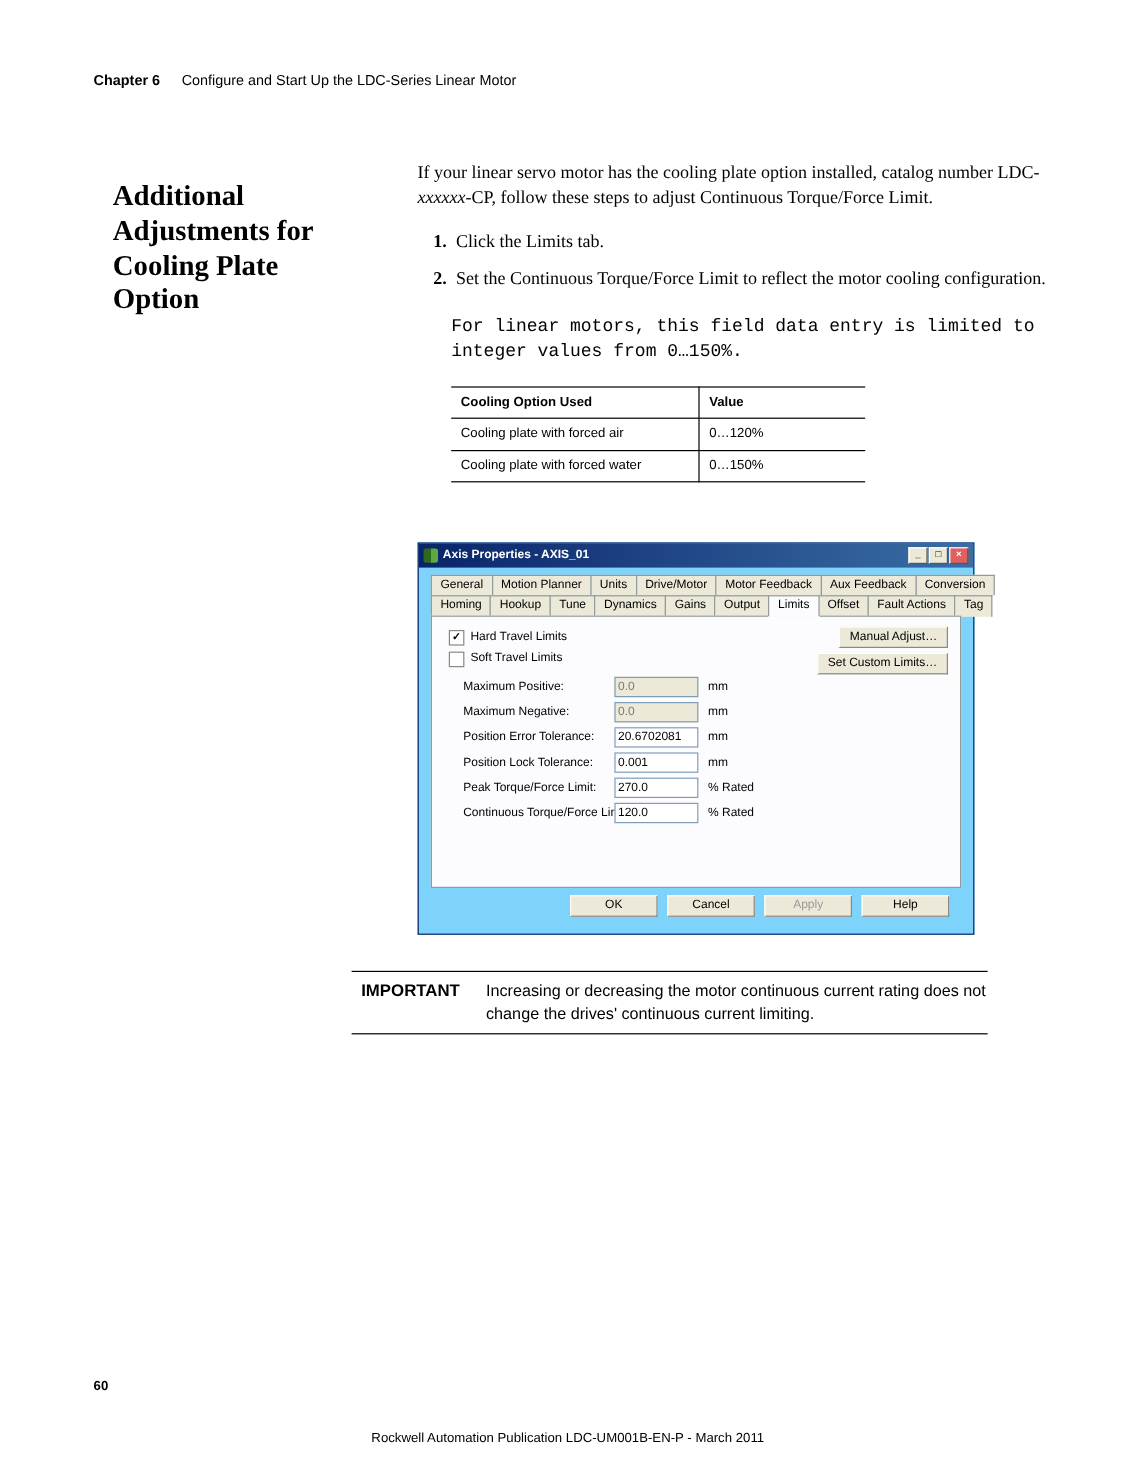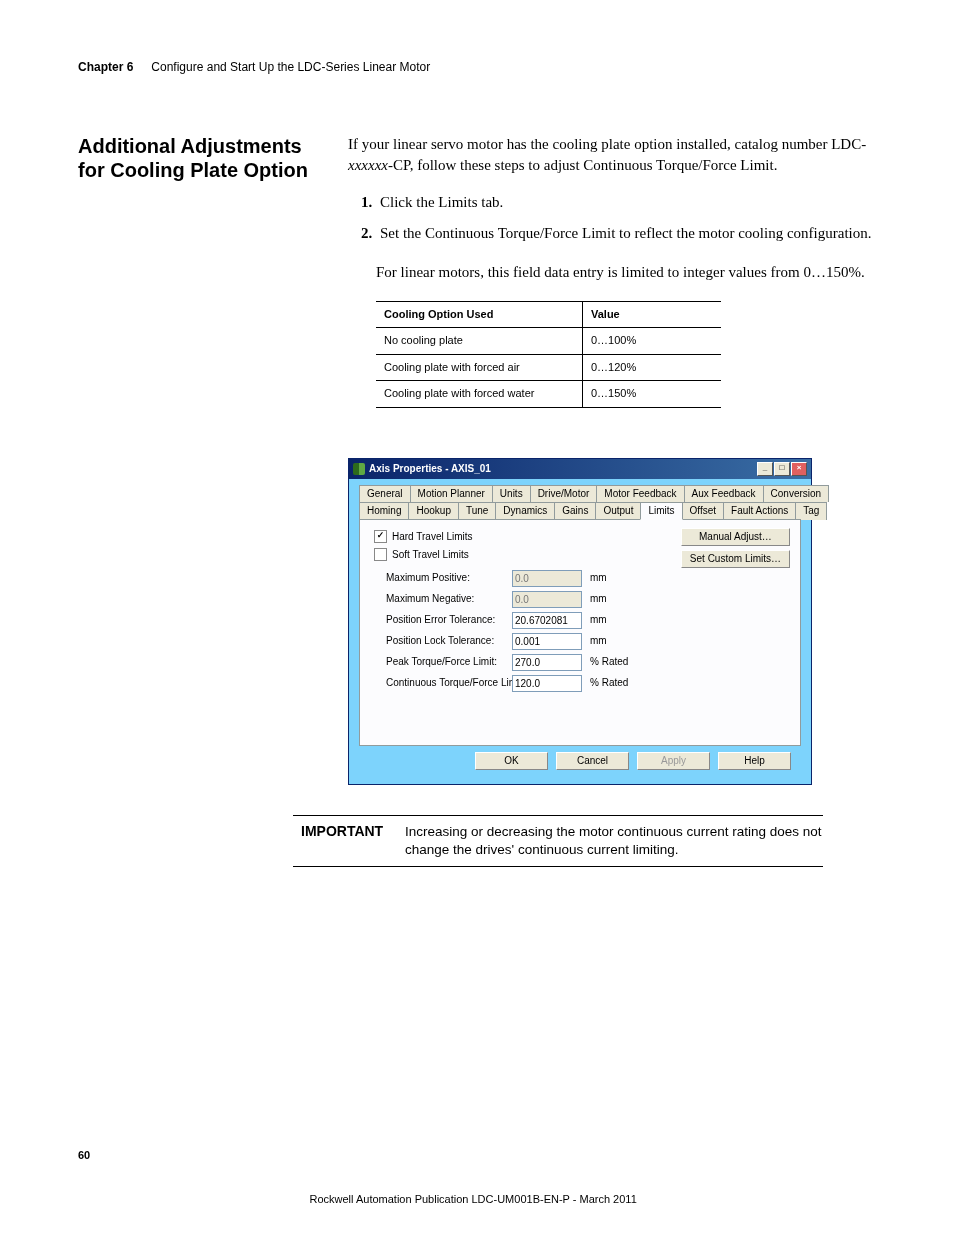--- a/index.html
+++ b/index.html
@@ -27,36 +27,36 @@
   .two-col {
     display: flex;
     gap: 40px;
     align-items: flex-start;
   }
   .left-col {
     width: 230px;
     flex-shrink: 0;
   }
   .section-heading {
-    font-family: Liberation Sans, sans-serif;
+    font-family: Liberation Serif, serif;
     font-weight: bold;
-    font-size: 20px;
+    font-size: 24px;
     line-height: 1.2;
-    margin: 0;
+    margin: 16px;
   }
   .right-col {
     flex: 1;
     font-size: 15px;
     line-height: 1.4;
   }
   .intro-p { margin: 0 0 16px 0; }
   .step-list { margin: 0 0 18px 0; padding-left: 28px; }
   .step-list li { margin-bottom: 10px; padding-left:4px;}
   .step-list li::marker { font-weight: bold; }
-  .note-p { margin: 12px 0 18px 0; }
+  .note-p { margin: 12px 0 18px 0; font-family: Liberation Mono, monospace; }
   table.cooling-table {
     border-collapse: collapse;
     width: 345px;
     font-family: Arial, Helvetica, sans-serif;
     font-size: 11px;
     margin-bottom: 50px;
   }
   table.cooling-table th {
     text-align: left;
     font-weight: bold;
@@ -126,21 +126,21 @@
     z-index:2;
   }
   .tab-panel {
     border:1px solid #919b9c;
     background:#fcfcfe;
     padding:10px;
     min-height:205px;
     position:relative;
     margin-top:-1px;
   }
-  .side-btns{ position:absolute; right:10px; top:8px; display:flex; flex-direction:column; gap:4px;}
+  .side-btns{ position:absolute; right:10px; top:8px; display:flex; flex-direction:column; gap:4px;align-items:flex-end;}
   .winbtn {
     font-family: Tahoma, sans-serif;
     font-size:10px;
     padding: 1px 8px;
     background:#ece9d8;
     border:1px solid #888;
     border-top-color:#fff; border-left-color:#fff;
     min-width:70px;
     text-align:center;
   }
@@ -216,24 +216,20 @@
       <p class="note-p" style="margin-left:28px;">For linear motors, this field data entry is limited to integer values from 0…150%.</p>
 
       <table class="cooling-table" style="margin-left:28px;">
         <thead>
           <tr>
             <th>Cooling Option Used</th>
             <th>Value</th>
           </tr>
         </thead>
         <tbody id="cooling-rows">
-            <tr>
-              <td>No cooling plate</td>
-              <td>0…100%</td>
-            </tr>
             <tr>
               <td>Cooling plate with forced air</td>
               <td>0…120%</td>
             </tr>
             <tr>
               <td>Cooling plate with forced water</td>
               <td>0…150%</td>
             </tr>
           </tbody>
       </table>

